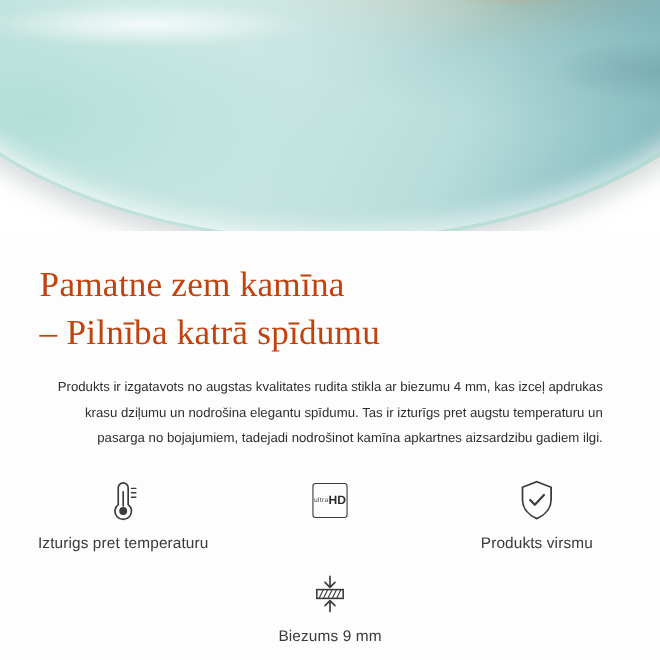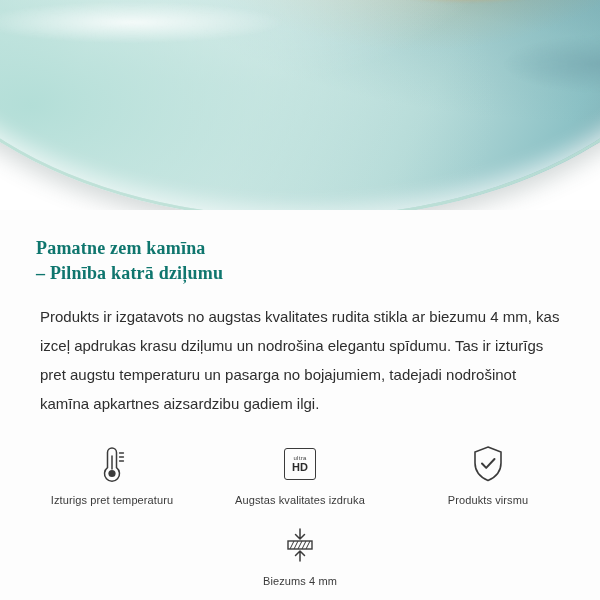--- a/index.html
+++ b/index.html
@@ -67,36 +67,37 @@
                 inset 0 6px 14px rgba(255,255,255,0.35);
     pointer-events: none;
   }
 
   
   .content {
     padding: 26px 36px 0 36px;
   }
   .headline {
     font-family: "Liberation Serif", serif;
-    font-size: 18px;
+    font-size: 32px;
     line-height: 1.38;
-    color: #0f766e;
-    font-weight: 700;
+    color: #c2410c;
+    font-weight: 400;
     margin: 0 0 16px 0;
     letter-spacing: 0.2px;
   }
   .headline .line2 {
     display: block;
   }
   .body-copy {
-    font-size: 15px;
+    font-size: 12px;
     line-height: 1.95;
     color: #2e2e2e;
-    margin: 4px;
+    margin: 16px;
     max-width: 540px;
+    text-align: right;
   }
 
   
   .features {
     margin-top: 22px;
     padding: 0 18px;
   }
   .feature-row {
     display: flex;
     justify-content: space-around;
@@ -110,32 +111,32 @@
     text-align: center;
   }
   .feature-icon {
     height: 46px;
     display: flex;
     align-items: center;
     justify-content: center;
   }
   .feature-label {
     margin-top: 7px;
-    font-size: 11px;
+    font-size: 14px;
     color: #3a3a3a;
     letter-spacing: 0.1px;
   }
   svg { display: block; }
   .ultrahd-box {
     width: 30px;
     height: 30px;
     border: 1.4px solid #3b3b3b;
     border-radius: 3px;
     display: flex;
-    flex-direction: column;
+    flex-direction: row;
     align-items: center;
     justify-content: center;
     line-height: 1;
   }
   .ultrahd-box .u1 { font-size: 6px; color: #3b3b3b; letter-spacing: 0.3px; }
   .ultrahd-box .u2 { font-size: 11px; font-weight: bold; color: #2b2b2b; margin-top: 1px; }
 </style>
 </head>
 <body>
 
@@ -145,21 +146,21 @@
     <div class="hero-bleed">
       <div class="marble-veins"></div>
       <div class="glass-rim"></div>
     </div>
 
   </div>
 
   <div class="content">
     <h1 class="headline">
       <span>Pamatne zem kamīna</span>
-      <span class="line2">– Pilnība katrā dziļumu</span>
+      <span class="line2">– Pilnība katrā spīdumu</span>
     </h1>
     <p class="body-copy">Produkts ir izgatavots no augstas kvalitates rudita stikla ar biezumu 4 mm, kas izceļ apdrukas krasu dziļumu un nodrošina elegantu spīdumu. Tas ir izturīgs pret augstu temperaturu un pasarga no bojajumiem, tadejadi nodrošinot kamīna apkartnes aizsardzibu gadiem ilgi.</p>
   </div>
 
   <div class="features">
 
     <div class="feature-row">
 
       <div class="feature">
         <div class="feature-icon">
@@ -173,21 +174,20 @@
         <div class="feature-label">Izturigs pret temperaturu</div>
       </div>
 
       <div class="feature">
         <div class="feature-icon">
           <div class="ultrahd-box">
             <div class="u1">ultra</div>
             <div class="u2">HD</div>
           </div>
         </div>
-        <div class="feature-label">Augstas kvalitates izdruka</div>
       </div>
 
       <div class="feature">
         <div class="feature-icon">
           <svg width="34" height="40" viewBox="0 0 34 40">
             <path d="M17 3 L30 8 v11 c0 8.5 -6 14.5 -13 17.5 C10 33.5 4 27.5 4 19 V8 z" fill="none" stroke="#3b3b3b" stroke-width="1.6"></path>
             <path d="M11 19.5 l4.2 4.4 L23.5 15" fill="none" stroke="#3b3b3b" stroke-width="2" stroke-linecap="round" stroke-linejoin="round"></path>
           </svg>
         </div>
         <div class="feature-label">Produkts virsmu</div>
@@ -201,19 +201,19 @@
 
       <div class="feature">
         <div class="feature-icon">
           <svg width="38" height="40" viewBox="0 0 38 40">
             <path d="M19 4 v9 M14.5 9.5 L19 14 L23.5 9.5" stroke="#3b3b3b" stroke-width="1.5" fill="none" stroke-linecap="round" stroke-linejoin="round"></path>
             <rect x="7" y="16" width="24" height="8" fill="none" stroke="#3b3b3b" stroke-width="1.4"></rect>
             <path d="M9 24 L13 16 M13 24 L17 16 M17 24 L21 16 M21 24 L25 16 M25 24 L29 16" stroke="#3b3b3b" stroke-width="1" fill="none"></path>
             <path d="M19 36 v-9 M14.5 30.5 L19 26 L23.5 30.5" stroke="#3b3b3b" stroke-width="1.5" fill="none" stroke-linecap="round" stroke-linejoin="round"></path>
           </svg>
         </div>
-        <div class="feature-label">Biezums 4 mm</div>
+        <div class="feature-label">Biezums 9 mm</div>
       </div>
 
     </div>
 
   </div>
 </div>
 
 </body></html>

